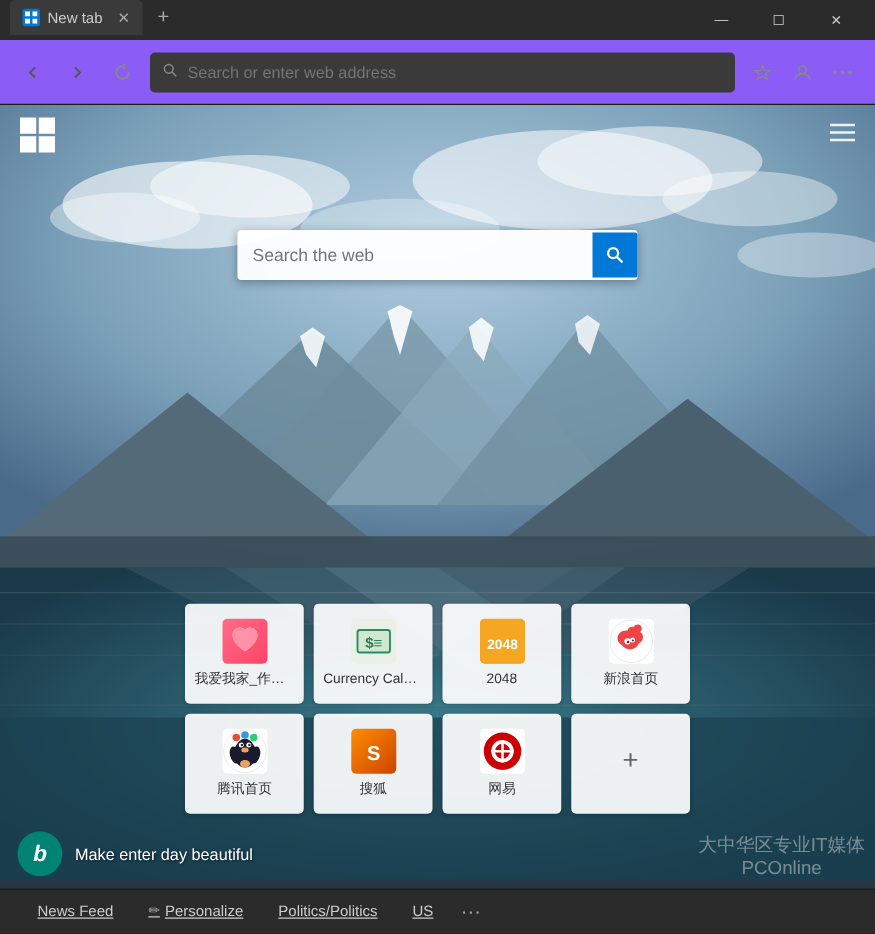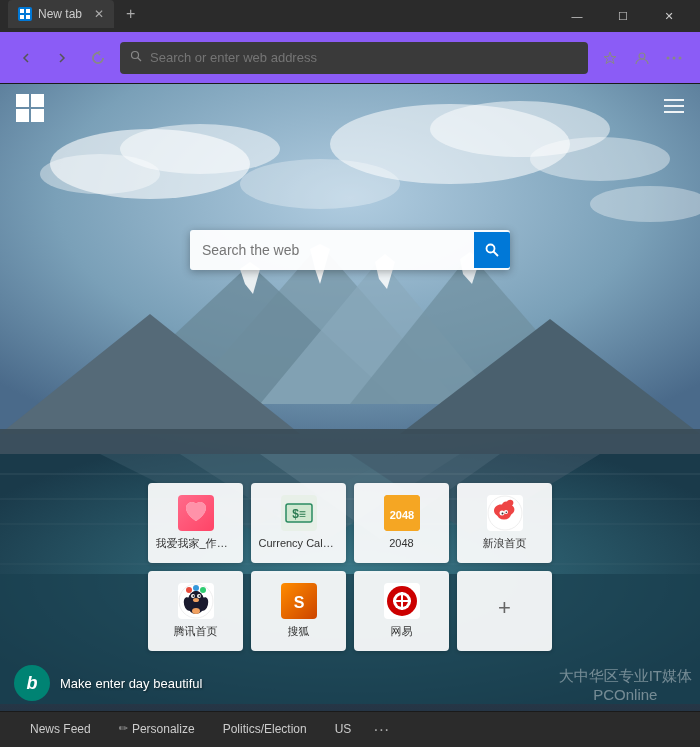--- a/index.html
+++ b/index.html
@@ -154,21 +154,20 @@
     }
 
     
     .page-search-wrap {
       position: absolute;
       top: 100px;
       left: 50%;
       transform: translateX(-50%);
       width: 320px;
       z-index: 10;
-      margin-top: 46px;
     }
     .page-search-box {
       width: 100%;
       height: 40px;
       background: rgba(255,255,255,0.95);
       border-radius: 3px;
       display: flex;
       align-items: center;
       padding: 0 12px;
       gap: 8px;
@@ -310,20 +309,21 @@
       border-top: 1px solid #1a1a1a;
     }
     .bottom-tab {
       color: #ccc;
       font-size: 12px;
       padding: 0 14px;
       height: 36px;
       display: flex; align-items: center;
       cursor: pointer;
       border-bottom: 2px solid transparent;
+      text-decoration: underline;
     }
     .bottom-tab-pencil { font-size: 11px; margin-right: 4px; color: #aaa; }
     .bottom-tab-more {
       color: #aaa; font-size: 16px; cursor: pointer; padding: 0 8px;
       height: 36px; display: flex; align-items: center;
     }
   </style>
 </head>
 <body>
 
@@ -605,19 +605,19 @@
 
 <div class="bottom-tab-bar">
   <div class="bottom-tab">
     <span>News Feed</span>
   </div>
   <div class="bottom-tab">
     <span class="bottom-tab-pencil">✏</span>
     <span>Personalize</span>
   </div>
   <div class="bottom-tab">
-    <span>Politics/Election</span>
+    <span>Politics/Politics</span>
   </div>
   <div class="bottom-tab">
     <span>US</span>
   </div>
   <div class="bottom-tab-more">···</div>
 </div>
 
 </body></html>

